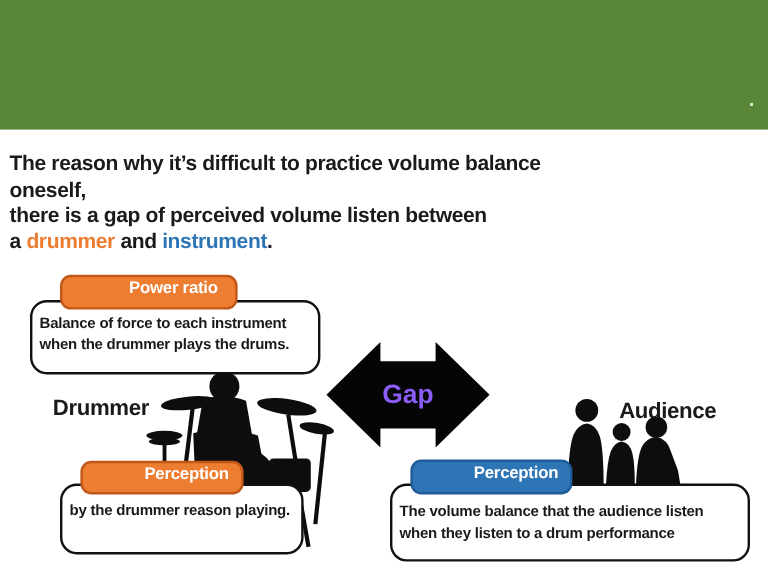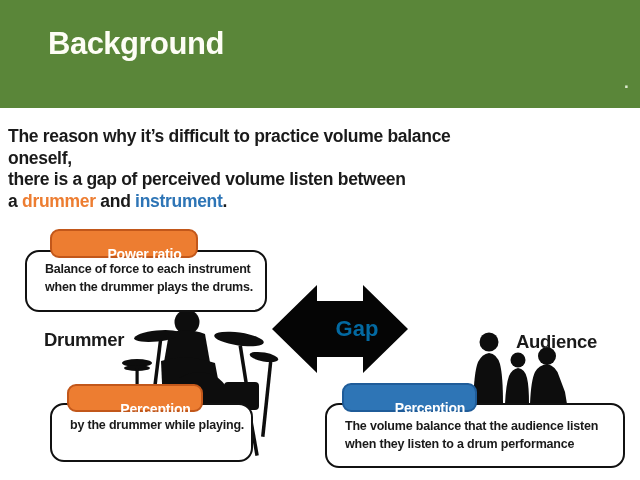--- a/index.html
+++ b/index.html
@@ -13,48 +13,47 @@
   .corner-dot{position:absolute;left:624px;top:74px;font-size:17px;color:#ddead0;line-height:17px;}
   
   .intro{position:absolute;left:8px;top:126px;width:600px;font-size:17.5px;line-height:21.5px;letter-spacing:-0.3px;}
   .orange-text{color:#ED7D31;}
   .blue-text{color:#2E75B6;}
   
   .tab{position:absolute;box-sizing:border-box;border-radius:9px;text-align:center;
        font-size:14px;color:#ffffff;letter-spacing:-0.2px;z-index:6;}
   .tab-orange{background:#ED7D31;border:2.5px solid #c2571a;}
   .tab-blue{background:#2E75B6;border:2px solid #1f5c99;}
-  .tab-inner{display:block;padding-top:15px;margin-left:41px;}
+  .tab-inner{display:block;padding-top:0;margin-left:41px;}
   
   .cbox{position:absolute;box-sizing:border-box;background:#ffffff;border:2.5px solid #111111;
         border-radius:14px;z-index:5;font-size:12.5px;line-height:17.5px;letter-spacing:-0.2px;}
-  .cbox .cbox-text{padding-left:18px;padding-right:6px;}
+  .cbox .cbox-text{padding-left:6px;padding-right:6px;}
   #power-box .cbox-text{padding-top:9px;}
   #drummer-perception-box .cbox-text{padding-top:12px;}
   #audience-perception-box .cbox-text{padding-top:13px;}
   
   .side-label{position:absolute;font-size:18.5px;letter-spacing:-0.3px;z-index:7;}
   #drummer-label{left:44px;top:329px;}
   #audience-label{left:516px;top:331px;}
   
   .sil{position:absolute;z-index:2;}
   #drummer-sil{left:97px;top:306px;}
   #audience-sil{left:468px;top:332px;}
   
   .gap-arrow{position:absolute;left:272px;top:285px;width:136px;height:88px;z-index:4;}
-  .gap-label{position:absolute;left:17px;top:0;width:136px;height:88px;display:flex;
-             align-items:center;justify-content:center;color:#0369a1;font-size:22px;letter-spacing:0;}
+  .gap-label{position:absolute;left:0;top:0;width:136px;height:88px;display:flex;
+             align-items:center;justify-content:center;color:#8b5cf6;font-size:22px;letter-spacing:0;}
 </style>
 </head>
 <body>
 
 <div class="slide">
 
   <div class="header">
-    <h1 class="title">Background</h1>
     <span class="corner-dot">.</span>
   </div>
 
   <div class="intro">
     <div>The reason why it’s difficult to practice volume balance</div>
     <div>oneself,</div>
     <div>there is a gap of perceived volume listen between</div>
     <div><span>a </span><span class="orange-text">drummer</span><span> and </span><span class="blue-text">instrument</span><span>.</span></div>
   </div>
 
@@ -108,21 +107,21 @@
     <svg width="136" height="88" viewBox="0 0 136 88">
       <polygon fill="#050505" points="0,44 45,0 45,16 91,16 91,0 136,44 91,88 91,72 45,72 45,88"></polygon>
     </svg>
     <div class="gap-label">Gap</div>
   </div>
 
   <div id="audience-label" class="side-label">Audience</div>
 
   <div id="drummer-perception-box" class="cbox" style="left:50px;top:403px;width:203px;height:59px;">
     <div class="cbox-text">
-      <div>by the drummer while playing.</div>
+      <div>by the drummer reason playing.</div>
     </div>
   </div>
   <div class="tab tab-orange" style="left:67px;top:384px;width:136px;height:28px;">
     <span class="tab-inner">Perception</span>
   </div>
 
   <div id="audience-perception-box" class="cbox" style="left:325px;top:403px;width:300px;height:65px;">
     <div class="cbox-text">
       <div>The volume balance that the audience listen</div>
       <div>when they listen to a drum performance</div>

